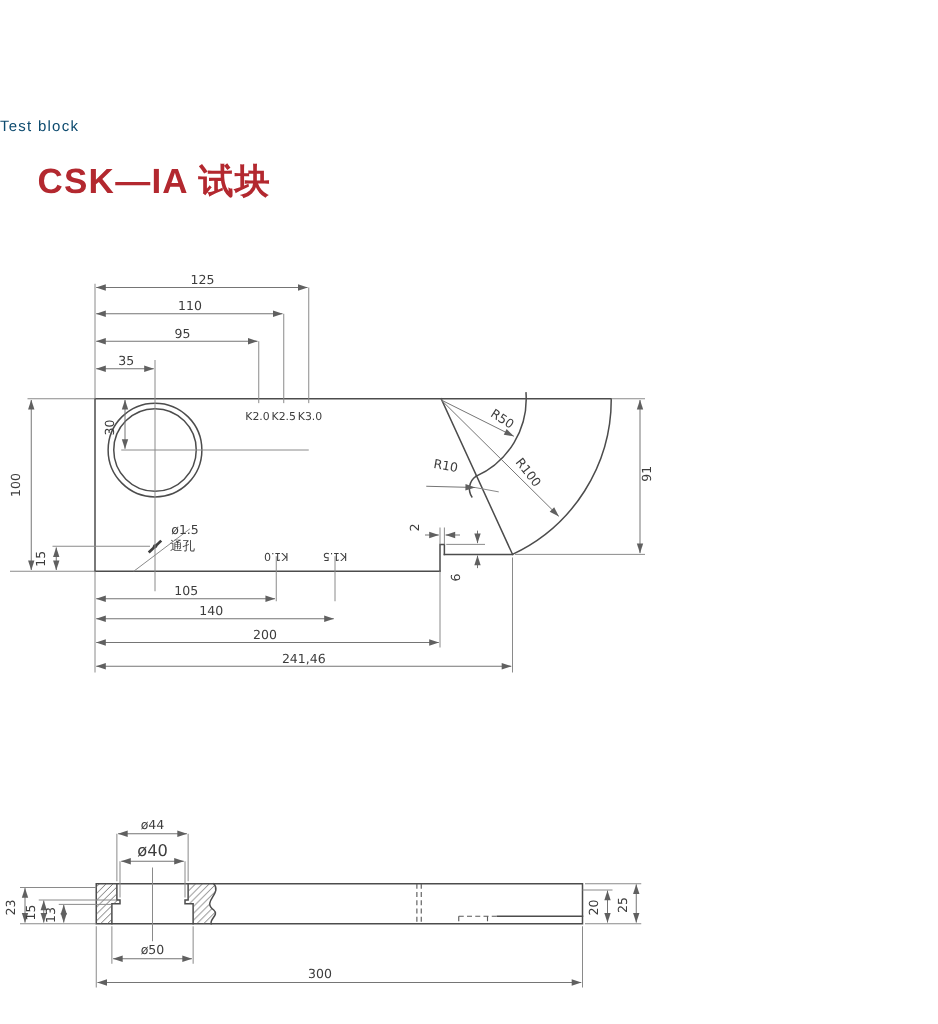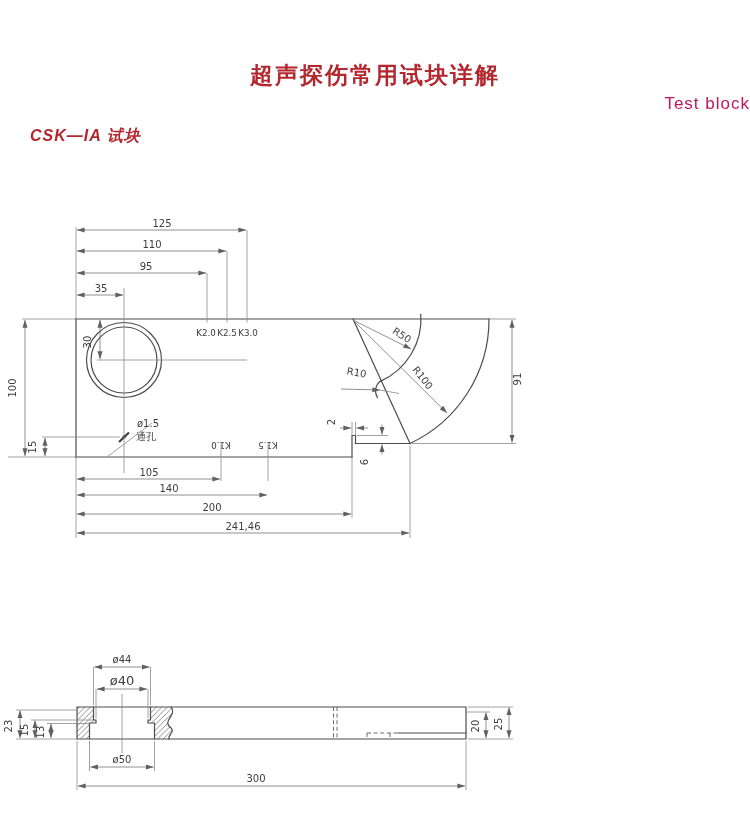--- a/index.html
+++ b/index.html
@@ -1,44 +1,43 @@
 <!DOCTYPE html>
 <html style="--accent: #b3282f;"><head>
 <meta charset="utf-8">
 <style>
   html,body{margin:0;padding:0;background:#fff;}
   #page{position:relative;width:750px;height:819px;background:#fff;overflow:hidden;
         font-family:"Liberation Sans", sans-serif;}
   #drawing-svg{position:absolute;left:0;top:0;}
   .title{position:absolute;top:60px;left:0;width:750px;text-align:center;
          font-size:23px;font-weight:bold;color:var(--accent,#b3282f);letter-spacing:2px;}
-  .subtitle{position:absolute;top:94px;left:0;width:750px;text-align:right;
-         font-size:17px;color:#be185d;letter-spacing:1px;}
+  .subtitle{position:absolute;top:94px;left:0;width:750px;text-align:left;
+         font-size:12px;color:#0c4a6e;letter-spacing:1px;}
   .section-title{position:absolute;top:126px;left:30px;
-         font-size:16px;font-weight:bold;color:var(--accent,#b3282f);letter-spacing:1px;font-style:italic;}
+         font-size:28px;font-weight:bold;color:var(--accent,#b3282f);letter-spacing:1px;}
   .note-block{position:absolute;font-size:17px;line-height:27.5px;color:#3b3b3b;white-space:nowrap;}
   #notes1{left:283px;top:212px;}
   #notes2{left:224px;top:605px;}
   
   .edge{stroke:#4c4c4c;stroke-width:1.2;fill:none;stroke-linecap:square;}
   .thin{stroke:#8a8a8a;stroke-width:.8;fill:none;}
   .dim{stroke:#757575;stroke-width:.8;fill:none;
        marker-start:url(#ar);marker-end:url(#ar);}
   .dimend{stroke:#757575;stroke-width:.8;fill:none;marker-end:url(#ar);}
   .dash{stroke:#5a5a5a;stroke-width:.9;fill:none;stroke-dasharray:4 2.6;}
   .lbl{font-family:"DejaVu Sans", sans-serif;font-size:10px;fill:#3d3d3d;}
   .lbl-s{font-family:"DejaVu Sans", sans-serif;font-size:8.7px;fill:#3d3d3d;}
   .lbl-b{font-family:"DejaVu Sans", sans-serif;font-size:13px;fill:#3d3d3d;}
 </style>
 </head>
 <body>
 
 <div id="page" style="background: rgb(255, 255, 255);">
 
-  <div class="title">超声探伤常用试块详解</div>
   <div class="subtitle">Test block</div>
   <div class="section-title">CSK—IA 试块</div>
 
   <div id="notes1" class="note-block">
   </div>
 
   <div id="notes2" class="note-block">
   </div>
 
   <svg id="drawing-svg" width="750" height="819" viewBox="0 0 750 819">

